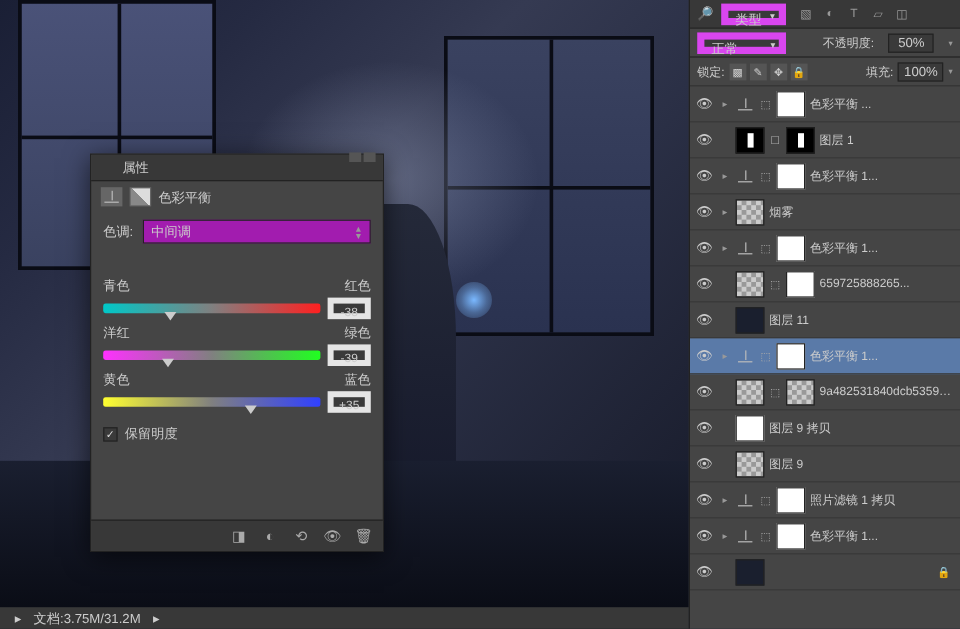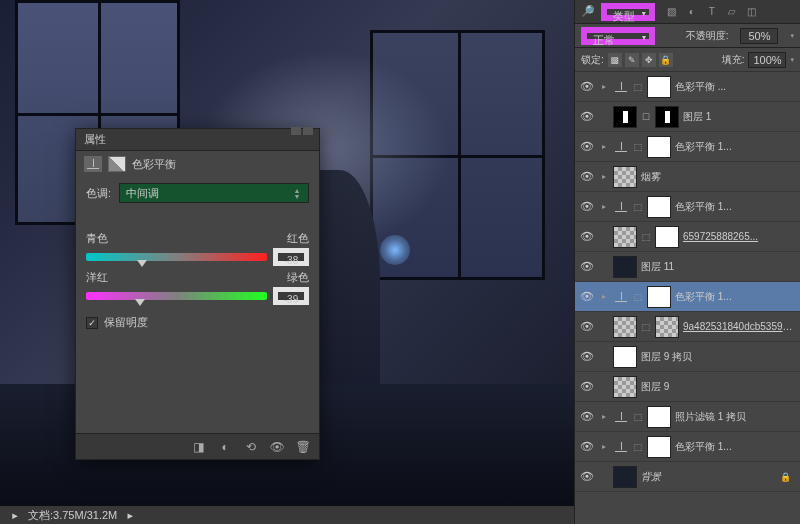--- a/index.html
+++ b/index.html
@@ -11,32 +11,32 @@
 .cross-v{position:absolute;left:50%;top:0;width:3px;height:100%;background:#0a0c15}
 .cross-h{position:absolute;left:0;top:50%;width:100%;height:3px;background:#0a0c15}
 .smoke{position:absolute;left:200px;top:50px;width:250px;height:200px;background:radial-gradient(ellipse,rgba(180,190,220,0.35),transparent 70%)}
 .figure{position:absolute;left:280px;top:170px;width:100px;height:280px;background:linear-gradient(to bottom,#252a3a,#15182a);border-radius:40% 40% 0 0}
 .glow{position:absolute;left:380px;top:235px;width:30px;height:30px;background:radial-gradient(circle,#7ab8ff,rgba(122,184,255,0.4),transparent);border-radius:50%}
 .floor{position:absolute;left:0;bottom:0;width:100%;height:140px;background:linear-gradient(to top,#080a12,#1a1f30)}
 .status-bar{position:absolute;left:0;bottom:0;width:574px;height:18px;background:#383838;display:flex;align-items:center;padding:0 10px;gap:8px;color:#bbb;font-size:10px}
 .status-bar .arrow{width:10px;text-align:center}
 
 .props-panel{position:absolute;left:75px;top:128px;width:245px;height:332px;background:#454545;border:1px solid #222;box-shadow:0 4px 20px rgba(0,0,0,0.6)}
-.props-header{height:22px;background:#383838;display:flex;align-items:center;padding:0 8px;border-bottom:1px solid #222}
+.props-header{height:22px;background:#383838;display:flex;align-items:center;padding:0 26px;border-bottom:1px solid #222}
 .props-tabs{position:absolute;top:-2px;right:6px;display:flex;gap:2px}
 .ptab{width:10px;height:8px;background:#555}
 .props-title-row{height:26px;display:flex;align-items:center;padding:0 8px;gap:6px}
 .icon-box{width:18px;height:16px;background:#666;display:flex;align-items:center;justify-content:center}
 .scale-icon{width:14px;height:10px;position:relative}
 .scale-icon::before{content:"";position:absolute;left:50%;top:0;width:1px;height:8px;background:#bbb}
 .scale-icon::after{content:"";position:absolute;left:1px;bottom:0;width:12px;height:1px;background:#bbb}
 .adj-icon{width:16px;height:14px;background:linear-gradient(45deg,#888 50%,#ddd 50%)}
 .props-body{padding:6px 10px}
 .tone-row{display:flex;align-items:center;gap:8px;margin-bottom:28px}
-.tone-select{flex:1;height:20px;background:#14532d;border:1px solid #222;display:flex;align-items:center;padding:0 6px;position:relative}
+.tone-select{flex:1;height:20px;background:#a21caf;border:1px solid #222;display:flex;align-items:center;padding:0 6px;position:relative}
 .tone-select::after{content:"◄►";position:absolute;right:4px;font-size:7px;letter-spacing:-1px;color:#999;transform:rotate(90deg)}
 .slider-group{margin-bottom:4px}
 .slider-labels{display:flex;justify-content:space-between;margin-bottom:2px;font-size:10px}
 .slider-row{display:flex;align-items:center;gap:6px}
 .slider-track{flex:1;height:12px;position:relative;display:flex;align-items:center}
 .grad{height:8px;width:100%;border-radius:2px}
 .g-cr{background:linear-gradient(to right,#00c8c8,#808080,#ff2020)}
 .g-mg{background:linear-gradient(to right,#ff30ff,#808080,#20ff20)}
 .g-yb{background:linear-gradient(to right,#ffff30,#808080,#3040ff)}
 .thumb{position:absolute;top:9px;width:0;height:0;border-left:5px solid transparent;border-right:5px solid transparent;border-top:7px solid #ccc;transform:translateX(-50%)}
@@ -70,21 +70,21 @@
 .expand{width:10px;text-align:center;font-size:8px;color:#999}
 .lthumb{width:24px;height:22px;background:#888;border:1px solid #222;flex-shrink:0}
 .lthumb.white{background:#fff}
 .lthumb.trans{background:repeating-conic-gradient(#999 0 25%,#ccc 0 50%) 0 0/8px 8px}
 .lthumb.dark{background:#1a1f2e}
 .link-ico{width:10px;font-size:9px;color:#aaa;text-align:center}
 .mask{width:24px;height:22px;background:#fff;border:1px solid #222;flex-shrink:0}
 .mask.black{background:#000;position:relative}
 .mask.black::after{content:"";position:absolute;left:9px;top:4px;width:5px;height:12px;background:#fff}
 .lname{font-size:10px;white-space:nowrap;overflow:hidden;text-overflow:ellipsis;flex:1}
-.lname.ul{text-decoration:underline}
+.lname.ul{}
 .scale-mini{width:16px;height:14px;display:flex;align-items:center;justify-content:center}
 .layer.bg .lname{font-style:italic}
 .lock-small{font-size:9px;margin-left:auto;margin-right:4px}
 </style>
 </head>
 <body>
 
 <div class="canvas">
   <div class="window-frame wf1">
       <div class="cross-v"></div>
@@ -150,20 +150,33 @@
             <span>绿色</span>
           </div>
     <div class="slider-row">
       <div class="slider-track">
               <div class="grad g-mg"></div>
               <div class="thumb" style="left:30%"></div>
             </div>
       <div class="val-box">-39</div>
     </div>
   </div>
+        <div class="slider-group">
+    <div class="slider-labels">
+            <span>黄色</span>
+            <span>蓝色</span>
+          </div>
+    <div class="slider-row">
+      <div class="slider-track">
+              <div class="grad g-yb"></div>
+              <div class="thumb" style="left:68%"></div>
+            </div>
+      <div class="val-box">+35</div>
+    </div>
+  </div>
       </div>
     <div class="checkbox-row">
       <div class="chk">✓</div>
       <span>保留明度</span>
     </div>
   </div>
   <div class="props-footer">
     <div class="foot-icon">◨</div>
     <div class="foot-icon">◐</div>
     <div class="foot-icon">⟲</div>
@@ -308,17 +321,16 @@
           <div class="scale-icon"></div>
         </div>
         <div class="link-ico">⬚</div>
         <div class="mask"></div>
         <span class="lname ">色彩平衡 1...</span>
       </div>
       <div class="layer  bg">
         <div class="eye">👁</div>
         <div class="expand"></div>
         <div class="lthumb dark"></div>
-        <span class="lname ">背景</span>
         <span class="lock-small">🔒</span>
       </div>
     </div>
 </div>
 
 </body></html>

